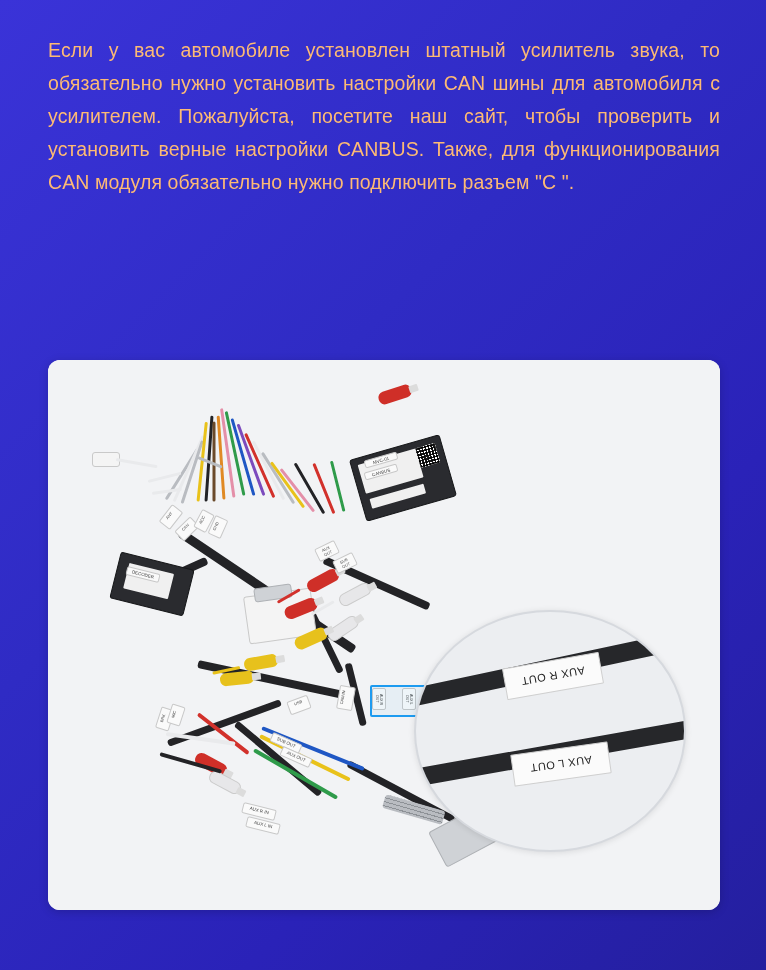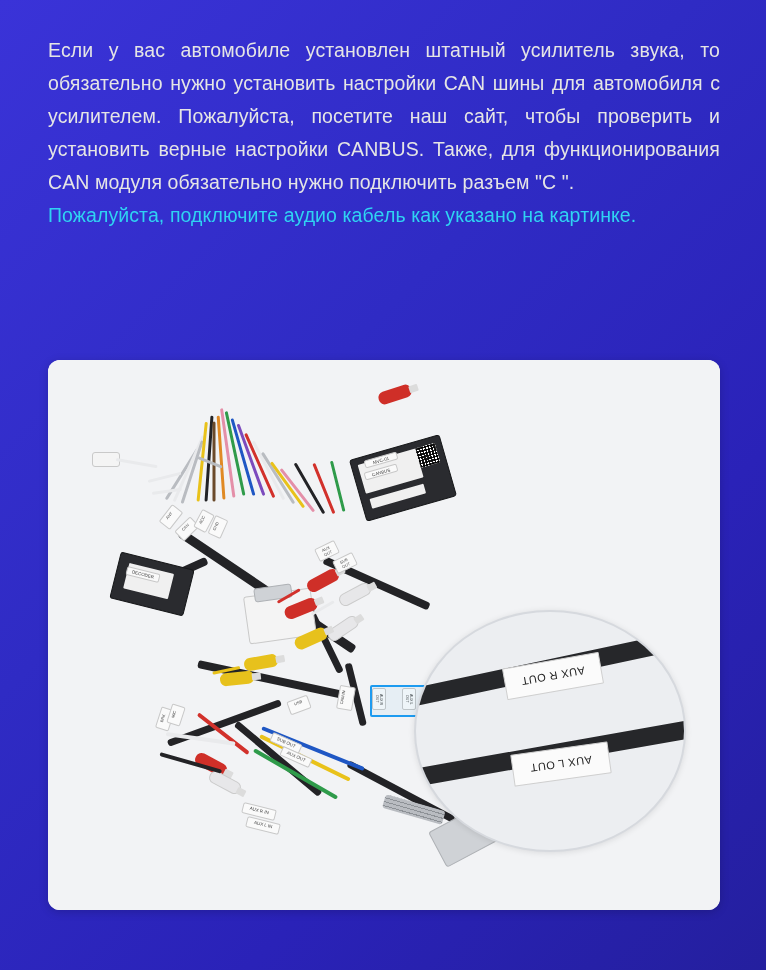--- a/index.html
+++ b/index.html
@@ -19,21 +19,21 @@
     position: absolute;
     inset: 0;
   }
   .text-block {
     position: absolute;
     left: 48px;
     top: 34px;
     width: 672px;
   }
   .para {
-    color: #e5e5e5;
+    color: #fdba74;
     font-size: 19.5px;
     line-height: 33px;
     text-align: justify;
     text-justify: inter-word;
     margin: 0 0 0 0;
     letter-spacing: 0.1px;
   }
   .para.highlight {
     color: #2fd3f2;
   }
@@ -175,21 +175,20 @@
     background: rgba(29,155,240,0.05);
   }
 </style>
 </head>
 <body>
 
 <div class="page">
 
   <div class="text-block">
     <p class="para">Если у вас автомобиле установлен штатный усилитель звука, то обязательно нужно установить настройки CAN шины для автомобиля с усилителем. Пожалуйста, посетите наш сайт, чтобы проверить и установить верные настройки CANBUS. Также, для функционирования CAN модуля обязательно нужно подключить разъем "C ".</p>
-    <p class="para highlight">Пожалуйста, подключите аудио кабель как указано на картинке.</p>
   </div>
 
   <div class="photo-card">
     <div class="harness">
 
       <div class="w blk" style="left:132px; top:168px; width:210px; height:9px; transform: rotate(34deg);"></div>
       <div class="w blk" style="left:150px; top:300px; width:150px; height:8px; transform: rotate(12deg);"></div>
       <div class="w blk" style="left:95px; top:225px; width:70px; height:8px; transform: rotate(-24deg);"></div>
       <div class="w blk" style="left:276px; top:196px; width:115px; height:8px; transform: rotate(24deg);"></div>
       <div class="w blk" style="left:262px; top:246px; width:70px; height:7px; transform: rotate(64deg);"></div>

